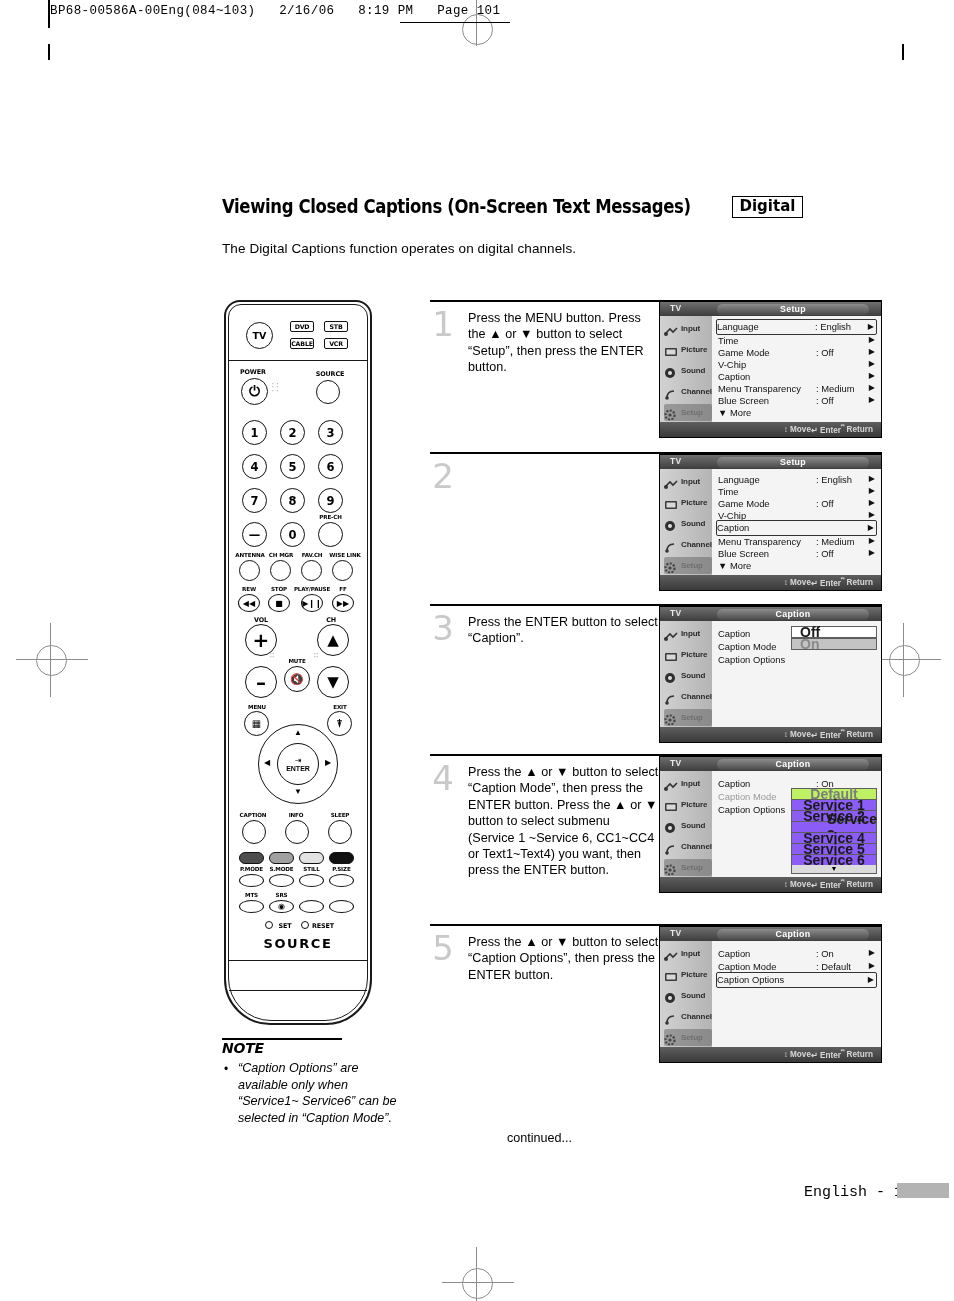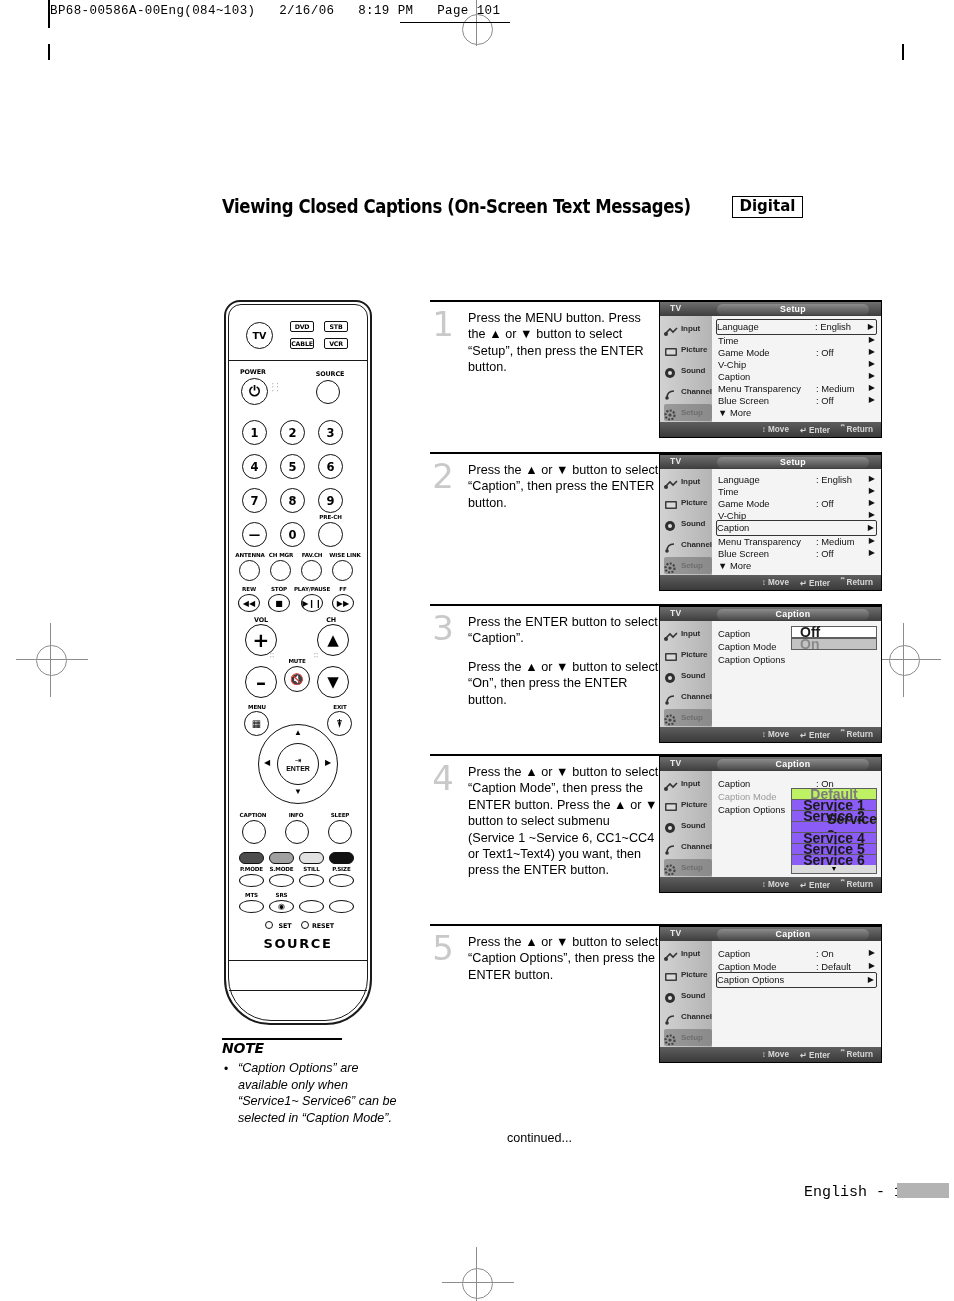--- a/index.html
+++ b/index.html
@@ -85,21 +85,21 @@
   .osd-body{position:absolute;left:52px;top:14px;right:0;bottom:15px;background:#f4f4f4;}
   .osd-row{position:absolute;left:6px;right:4px;height:12.4px;display:flex;align-items:center;}
   .osd-row .name{font-size:9.4px;color:#111;white-space:nowrap;}
   .osd-row .val{position:absolute;left:98px;font-size:9.4px;color:#111;white-space:nowrap;}
   .osd-row .arr{position:absolute;right:2px;font-size:8px;color:#111;line-height:1;}
   .osd-row.boxed{border:1.4px solid #333;border-radius:2px;left:4px;height:13.5px;}
   .osd-row.dim .name,.osd-row.dim .val{color:#9a9a9a;}
   .osd-more{position:absolute;left:6px;font-size:9.4px;color:#111;}
   .osd-bottom{position:absolute;left:0;right:0;bottom:0;height:15px;
               background:linear-gradient(#5e5e5e,#3a3a3a);display:flex;align-items:center;
-              justify-content:flex-end;gap:11px;padding-right:8px;box-sizing:border-box;}
+              justify-content:flex-end;padding-right:8px;box-sizing:border-box;}
   .osd-bottom span{font-size:8.2px;color:#d8d8d8;font-weight:bold;white-space:nowrap;}
   .osd-opt{position:absolute;width:86px;height:11.6px;border:1px solid #5e5e5e;box-sizing:border-box;
            display:flex;align-items:center;padding-left:8px;}
   .osd-opt .ot{font-size:14px;font-weight:bold;color:#1a1a1a;}
   .osd-opt.white{background:#ffffff;}
   .osd-opt.gray{background:#c3c3c3;}
   .osd-opt.gray .ot{color:#8a8a8a;}
   .osd-opt.listsel{background:#bef264;}
   .osd-opt.listsel .ot{color:#7d7d7d;}
   .osd-opt.list{background:#8b5cf6;}
@@ -141,20 +141,21 @@
 <div class="hdr-rule" style="left:902px;top:44px;width:2px;height:16px;"></div>
 <div class="printhdr">BP68-00586A-00Eng(084~103)   2/16/06   8:19 PM   Page 101</div>
 <div class="hdr-underline"></div>
 
 <div id="content">
 
   <div class="title-row">
     <div class="title">Viewing Closed Captions (On-Screen Text Messages)</div>
     <div class="digital-badge">Digital</div>
   </div>
+  <div class="subtitle">The Digital Captions function operates on digital channels.</div>
 
   <div class="remote-wrap">
     <div class="remote-outer"></div>
     <div class="remote-inner"></div>
     <div class="rsep" style="top:60px;"></div>
     <div class="rsep" style="top:660px;"></div>
     <div class="rsep" style="top:690px;"></div>
 
     <div class="btn-circ" style="left:22px;top:22px;width:27px;height:27px;">
         <span>TV</span>
@@ -385,23 +386,20 @@
     <div class="osd-bottom">
       <span>↕&nbsp;<span>Move</span></span>
       <span>↵&nbsp;<span>Enter</span></span>
       <span>⎴&nbsp;<span>Return</span></span>
     </div>
   </div>
 
   <div class="step-rule" style="top:452px;"></div>
   <div class="step" style="top:459px;height:135px;">
     <div class="step-num">2</div>
-    <div class="step-text">
-        <p>Press the ▲ or ▼ button to select “Caption”, then press the ENTER button.</p>
-      </div>
   </div>
   <div class="osd" style="left:595px;top:454px;">
     <div class="osd-top"></div>
     <div class="osd-tv">TV</div>
     <div class="osd-pill">
         <span>Setup</span>
       </div>
     <div class="osd-side"></div>
     <div class="osd-sideitem" style="top:18px;">
         <span class="ico"><svg width="14" height="12" viewBox="0 0 14 12">
@@ -481,21 +479,20 @@
       <span>↵&nbsp;<span>Enter</span></span>
       <span>⎴&nbsp;<span>Return</span></span>
     </div>
   </div>
 
   <div class="step-rule" style="top:604px;"></div>
   <div class="step" style="top:611px;height:135px;">
     <div class="step-num">3</div>
     <div class="step-text">
       <p>Press the ENTER button to select “Caption”.</p>
-      <p>Press the ▲ or ▼ button to select “On”, then press the ENTER button.</p>
     </div>
   </div>
   <div class="osd" style="left:595px;top:606px;">
     <div class="osd-top"></div>
     <div class="osd-tv">TV</div>
     <div class="osd-pill">
         <span>Caption</span>
       </div>
     <div class="osd-side"></div>
     <div class="osd-sideitem" style="top:18px;">

